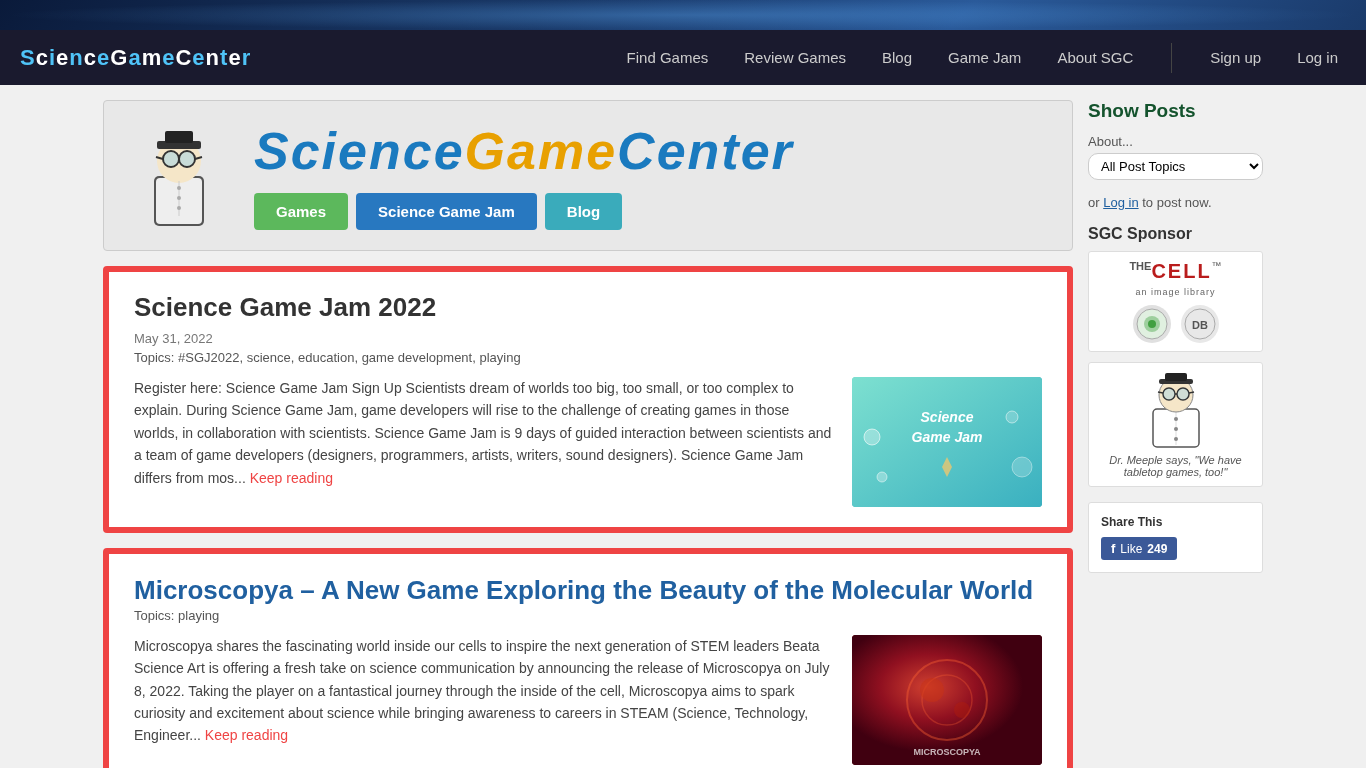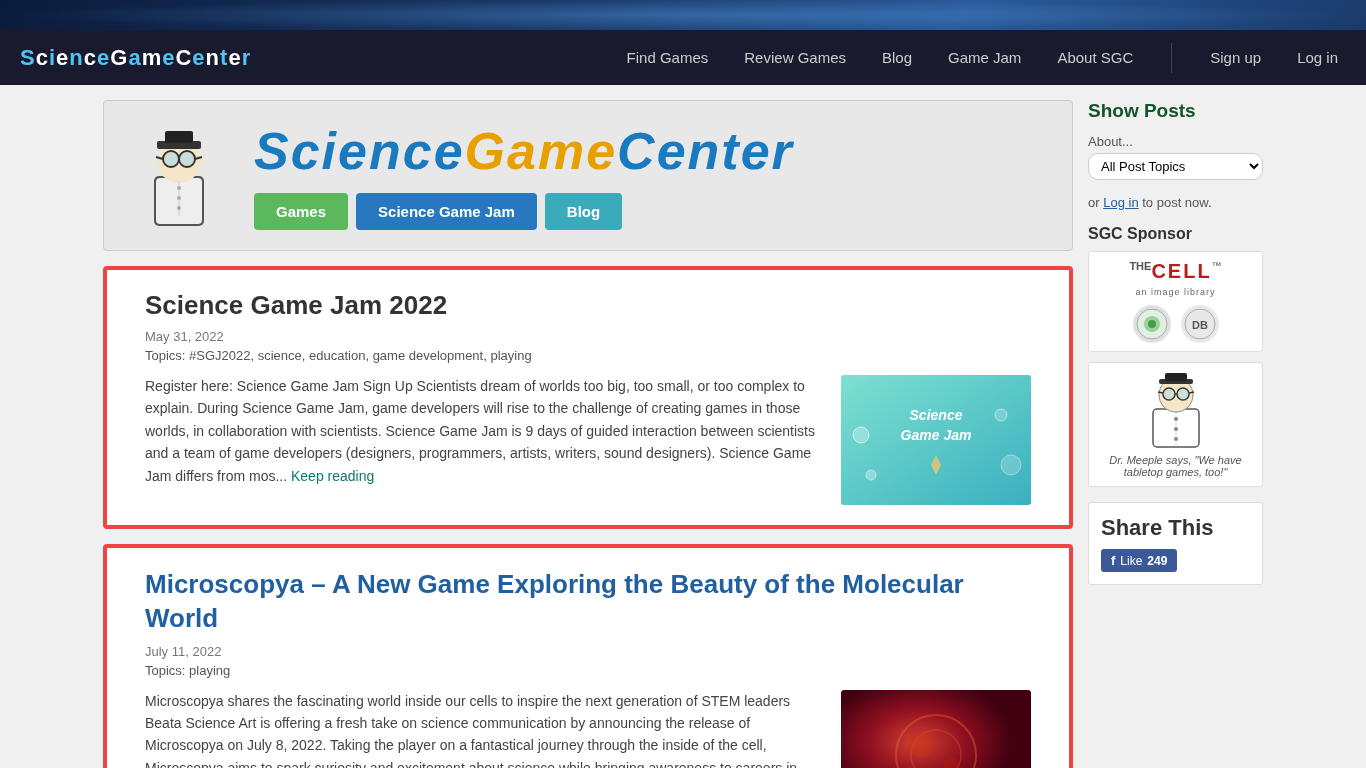--- a/index.html
+++ b/index.html
@@ -87,43 +87,43 @@
 
     .hero-buttons { display: flex; gap: 8px; margin-top: 12px; }
     .btn-green { background: #5cb85c; color: white; border: none; padding: 4px 22px; font-size: 15px; border-radius: 4px; cursor: pointer; font-weight: bold; }
     .btn-orange { background: #f0a030; color: white; border: none; padding: 10px 22px; font-size: 15px; border-radius: 4px; cursor: pointer; font-weight: bold; }
     .btn-blue-dark { background: #2878c0; color: white; border: none; padding: 10px 22px; font-size: 15px; border-radius: 4px; cursor: pointer; font-weight: bold; }
     .btn-teal { background: #3aabbb; color: white; border: none; padding: 10px 22px; font-size: 15px; border-radius: 4px; cursor: pointer; font-weight: bold; }
 
     
     .post-card {
       background: white;
-      border: 4px solid #ef4444;
+      border: 6px solid #ef4444;
       border-radius: 4px;
-      padding: 20px 38px;
+      padding: 20px 25px;
       margin-bottom: 15px;
     }
     .post-title-main {
       font-size: 26px;
       font-weight: bold;
       color: #333;
       margin-bottom: 8px;
     }
     .post-title-link {
       font-size: 26px;
       font-weight: bold;
       color: #2060a0;
       text-decoration: none;
       line-height: 1.3;
     }
     .post-meta { color: #777; font-size: 13px; margin-bottom: 4px; }
     .post-topics { color: #555; font-size: 13px; margin-bottom: 12px; }
     .post-body-row { display: flex; gap: 15px; align-items: flex-start; }
     .post-text { flex: 1; color: #444; line-height: 1.6; font-size: 14px; }
-    .keep-reading { color: #0f766e; text-decoration: none; }
+    .keep-reading { color: #ef4444; text-decoration: none; }
     .post-image {
       width: 190px;
       height: 130px;
       border-radius: 3px;
       flex-shrink: 0;
       overflow: hidden;
     }
     .post-image-sgj {
       background: linear-gradient(135deg, #6ad0d0 0%, #4ab8c8 50%, #3aa0b0 100%);
       display: flex;
@@ -217,21 +217,21 @@
     .dr-meeple-caption { font-size: 11px; color: #555; font-style: italic; }
 
     
     .share-box {
       border: 1px solid #ddd;
       border-radius: 3px;
       background: white;
       padding: 12px;
       margin-bottom: 10px;
     }
-    .share-title { font-size: 22px; font-weight: bold; color: #333; }
+    .share-title { font-size: 12px; font-weight: bold; color: #333; }
     .fb-like-btn {
       display: inline-flex;
       align-items: center;
       gap: 5px;
       background: #3b5998;
       color: white;
       border: none;
       border-radius: 3px;
       padding: 4px 10px;
       font-size: 12px;
@@ -339,21 +339,20 @@
 
               <polygon points="95,80 100,90 95,100 90,90" fill="rgba(255,200,100,0.7)"></polygon>
             </svg>
           </div>
         </div>
       </div>
     </div>
 
     <div class="post-card">
       <a href="#" class="post-title-link">Microscopya – A New Game Exploring the Beauty of the Molecular World</a>
-      <div class="post-meta" style="margin-top:8px">July 11, 2022</div>
       <div class="post-topics">Topics: playing</div>
       <div class="post-body-row">
         <div class="post-text">
           <span>Microscopya shares the fascinating world inside our cells to inspire the next generation of STEM leaders Beata Science Art is offering a fresh take on science communication by announcing the release of Microscopya on July 8, 2022. Taking the player on a fantastical journey through the inside of the cell, Microscopya aims to spark curiosity and excitement about science while bringing awareness to careers in STEAM (Science, Technology, Engineer...</span>
           <a href="#" class="keep-reading">Keep reading</a>
         </div>
         <div class="post-image">
           <div class="post-image-micro">
             <svg width="190" height="130" viewBox="0 0 190 130" xmlns="http://www.w3.org/2000/svg">
               <defs>

